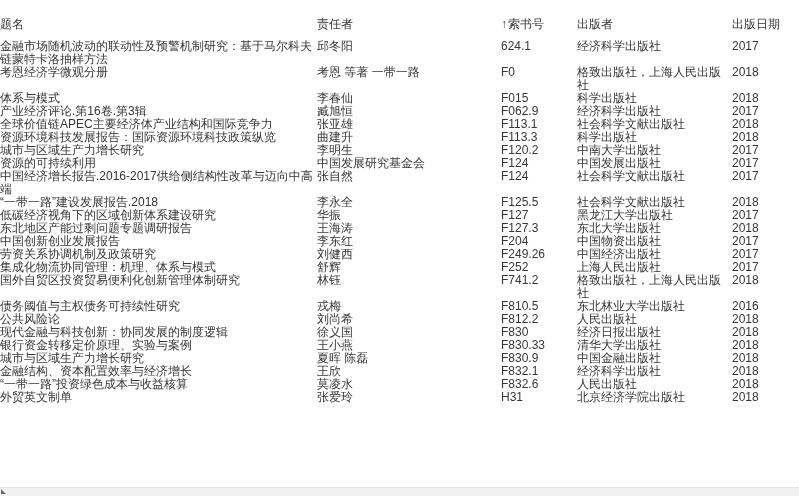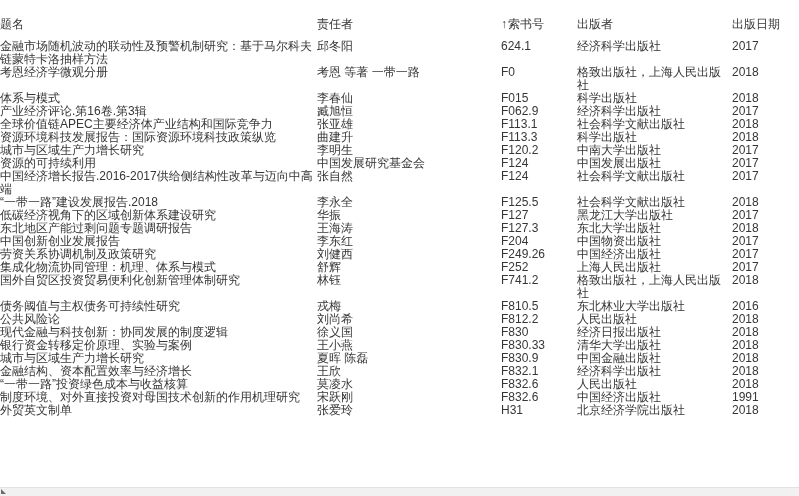--- a/index.html
+++ b/index.html
@@ -257,27 +257,20 @@
     <td class="cell-date">2018</td>
   </tr>
       <tr>
     <td class="cell-title">“一带一路”投资绿色成本与收益核算</td>
     <td class="cell-author">莫凌水</td>
     <td class="cell-call">F832.6</td>
     <td class="cell-pub">人民出版社</td>
     <td class="cell-date">2018</td>
   </tr>
       <tr>
-    <td class="cell-title">制度环境、对外直接投资对母国技术创新的作用机理研究</td>
-    <td class="cell-author">宋跃刚</td>
-    <td class="cell-call">F832.6</td>
-    <td class="cell-pub">中国经济出版社</td>
-    <td class="cell-date">1991</td>
-  </tr>
-      <tr>
     <td class="cell-title">外贸英文制单</td>
     <td class="cell-author">张爱玲</td>
     <td class="cell-call">H31</td>
     <td class="cell-pub">北京经济学院出版社</td>
     <td class="cell-date">2018</td>
   </tr>
     </tbody>
 </table>
 
 <div class="h-scrollbar">

